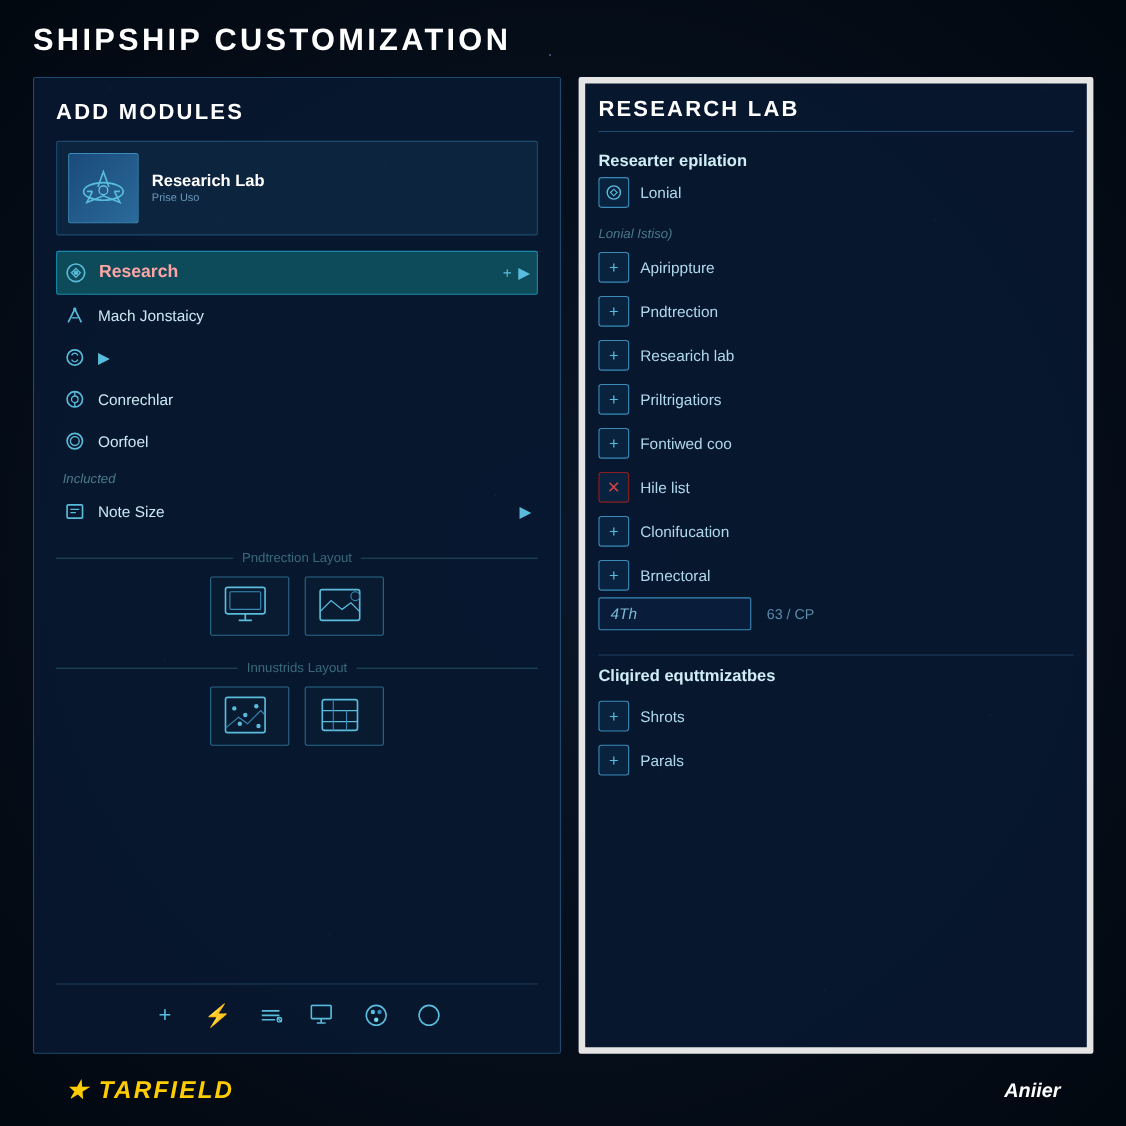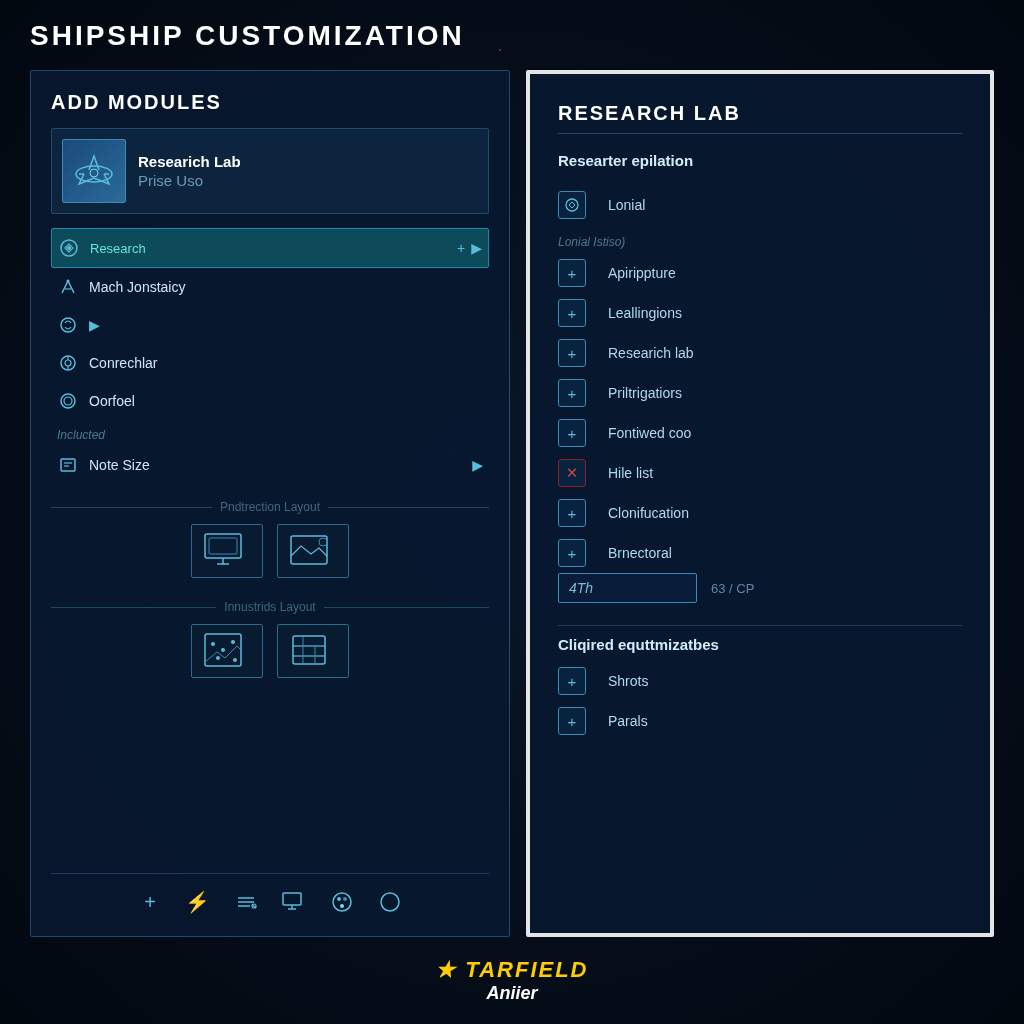--- a/index.html
+++ b/index.html
@@ -118,21 +118,21 @@
       flex-direction: column;
     }
 
     .module-name {
       font-size: 15px;
       font-weight: 600;
       color: #ffffff;
     }
 
     .module-subtitle {
-      font-size: 15px;
+      font-size: 10px;
       color: #6a9aba;
       margin-top: 2px;
     }
 
     
     .menu-item {
       display: flex;
       align-items: center;
       gap: 10px;
       padding: 8px 6px;
@@ -158,23 +158,23 @@
     }
 
     .menu-item-label {
       flex: 1;
       font-size: 14px;
       color: #cce8f4;
       font-weight: 500;
     }
 
     .menu-item.active .menu-item-label {
-      color: #5eead4;
-      font-size: 13px;
-      font-weight: 400;
+      color: #fca5a5;
+      font-size: 16px;
+      font-weight: 700;
     }
 
     .menu-item-actions {
       display: flex;
       align-items: center;
       gap: 6px;
       color: #5abcdc;
       font-size: 14px;
     }
 
@@ -253,51 +253,51 @@
       align-items: center;
       justify-content: center;
       width: 28px;
       height: 28px;
     }
 
     
     .right-panel {
       flex: 1;
       background: rgba(8, 24, 48, 0.92);
-      border: 4px solid #e5e5e5;
-      border-radius: 2px;
-      padding: 28px;
+      border: 6px solid #e5e5e5;
+      border-radius: 2px;
+      padding: 12px;
       display: flex;
       flex-direction: column;
       overflow-y: auto;
     }
 
     .right-panel-title {
       font-size: 20px;
       font-weight: 700;
       color: #ffffff;
       letter-spacing: 2px;
       text-transform: uppercase;
       margin-bottom: 14px;
       padding-bottom: 8px;
       border-bottom: 1px solid #1e4a6e;
     }
 
     .right-section-title {
       font-size: 15px;
       font-weight: 700;
       color: #d0eef8;
-      margin-bottom: 16px;
+      margin-bottom: 0;
       margin-top: 4px;
     }
 
     .right-item-row {
       display: flex;
       align-items: center;
-      gap: 22px;
+      gap: 10px;
       padding: 6px 0;
       text-align: center;
     }
 
     .right-item-icon {
       width: 28px;
       height: 28px;
       border: 1.5px solid #3a8aba;
       border-radius: 3px;
       display: flex;
@@ -372,21 +372,20 @@
       margin-bottom: 8px;
     }
 
     
     .footer {
       display: flex;
       justify-content: space-between;
       align-items: center;
       padding: 10px 30px 0;
       margin-top: 10px;
-      flex-direction: column;
     }
 
     .footer-brand {
       font-size: 22px;
       font-weight: 900;
       color: #ffffff;
       letter-spacing: 2px;
       text-transform: uppercase;
     }
 
@@ -619,21 +618,21 @@
 
       <div class="right-subsection-label">Lonial Istiso)</div>
 
       <div id="right-items-list">
           <div class="right-item-row">
             <div class="right-item-icon">+</div>
             <span class="right-item-label">Apirippture</span>
           </div>
           <div class="right-item-row">
             <div class="right-item-icon">+</div>
-            <span class="right-item-label">Leallingions</span>
+            <span class="right-item-label">Pndtrection</span>
           </div>
           <div class="right-item-row">
             <div class="right-item-icon">+</div>
             <span class="right-item-label">Researich lab</span>
           </div>
           <div class="right-item-row">
             <div class="right-item-icon">+</div>
             <span class="right-item-label">Priltrigatiors</span>
           </div>
           <div class="right-item-row">

